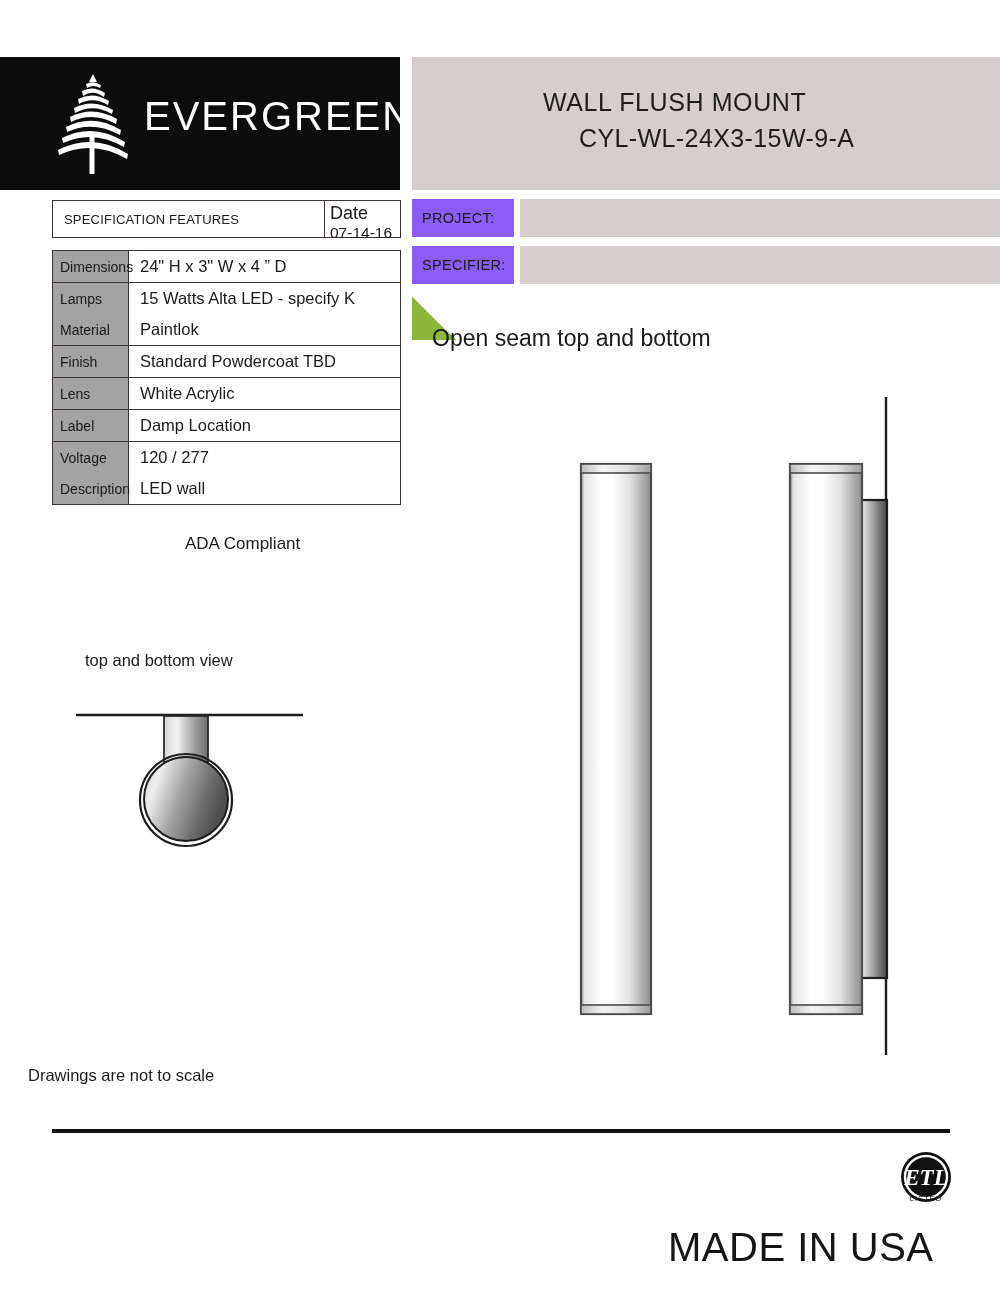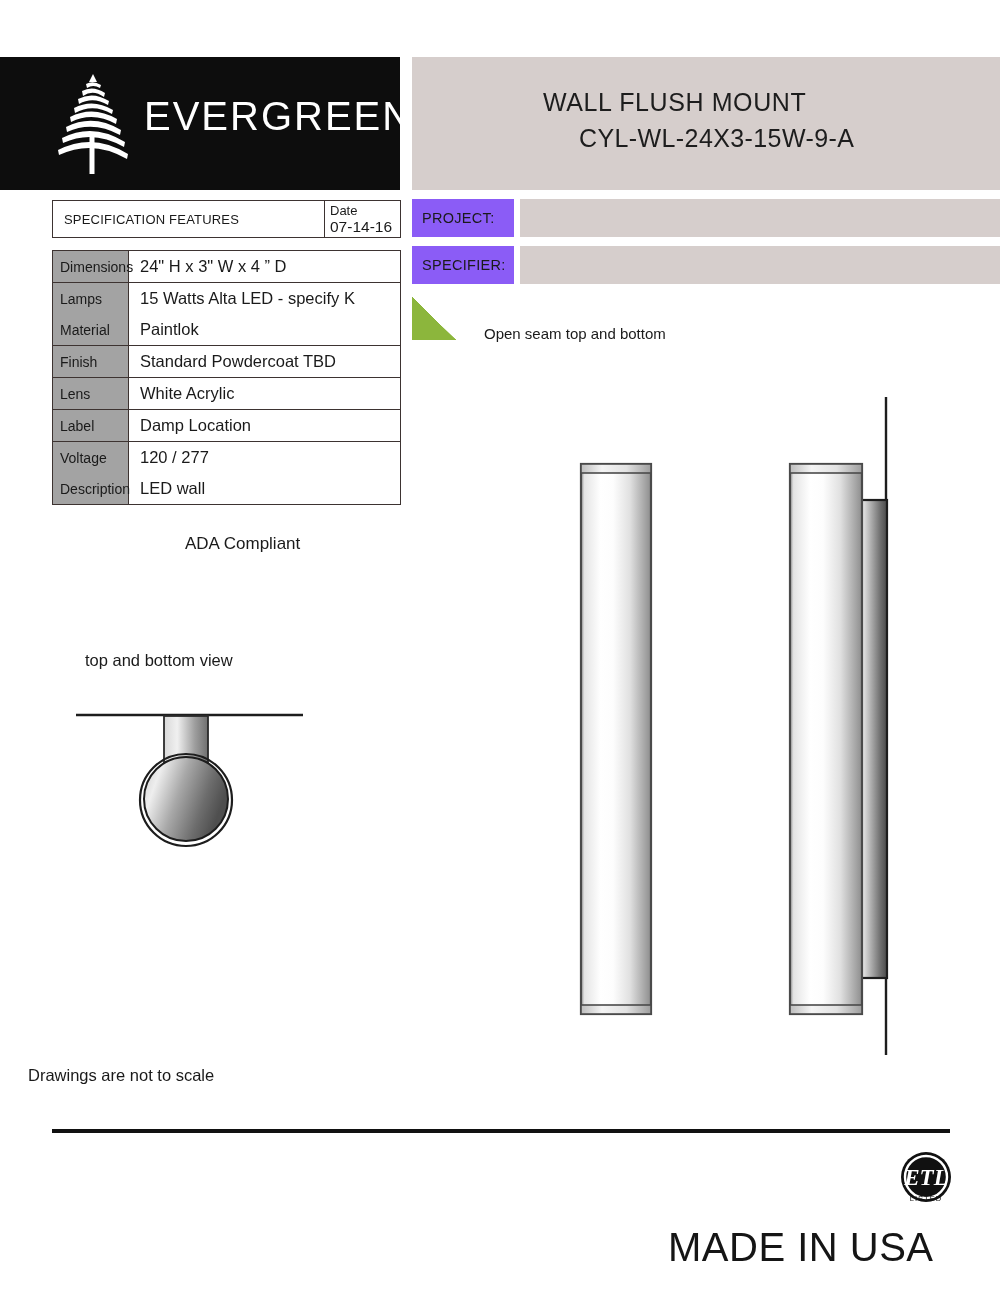--- a/index.html
+++ b/index.html
@@ -106,21 +106,21 @@
     letter-spacing: 0.2px;
     text-align: center;
   }
   .spec-head-date {
     width: 76px;
     border-left: 1.6px solid #3d3331;
     box-sizing: border-box;
     padding: 2px 0 0 5px;
     line-height: 1.18;
   }
-  .spec-head-date .dt-label { font-size: 13px; }
+  .spec-head-date .dt-label { font-size: 18px; }
   .spec-head-date .dt-value { font-size: 15.5px; }
 
   .spec-table {
     position: absolute;
     left: 52px;
     top: 250px;
     width: 349px;
     border: 1.6px solid #3d3331;
     border-top: none;
     box-sizing: border-box;
@@ -201,23 +201,23 @@
   .green-tri {
     position: absolute;
     left: 412px;
     top: 297px;
     width: 44px;
     height: 43px;
     background: linear-gradient(to bottom left, transparent 49.6%, #8cb63c 50%);
   }
   .seam-note {
     position: absolute;
-    left: 484px;
+    left: 432px;
     top: 325px;
-    font-size: 15px;
+    font-size: 23px;
     text-align: center;
   }
 
   
   .draw-layer { position: absolute; left: 0; top: 0; width: 1000px; height: 1294px; pointer-events: none; }
 
   
   .foot-rule {
     position: absolute;
     left: 52px;

